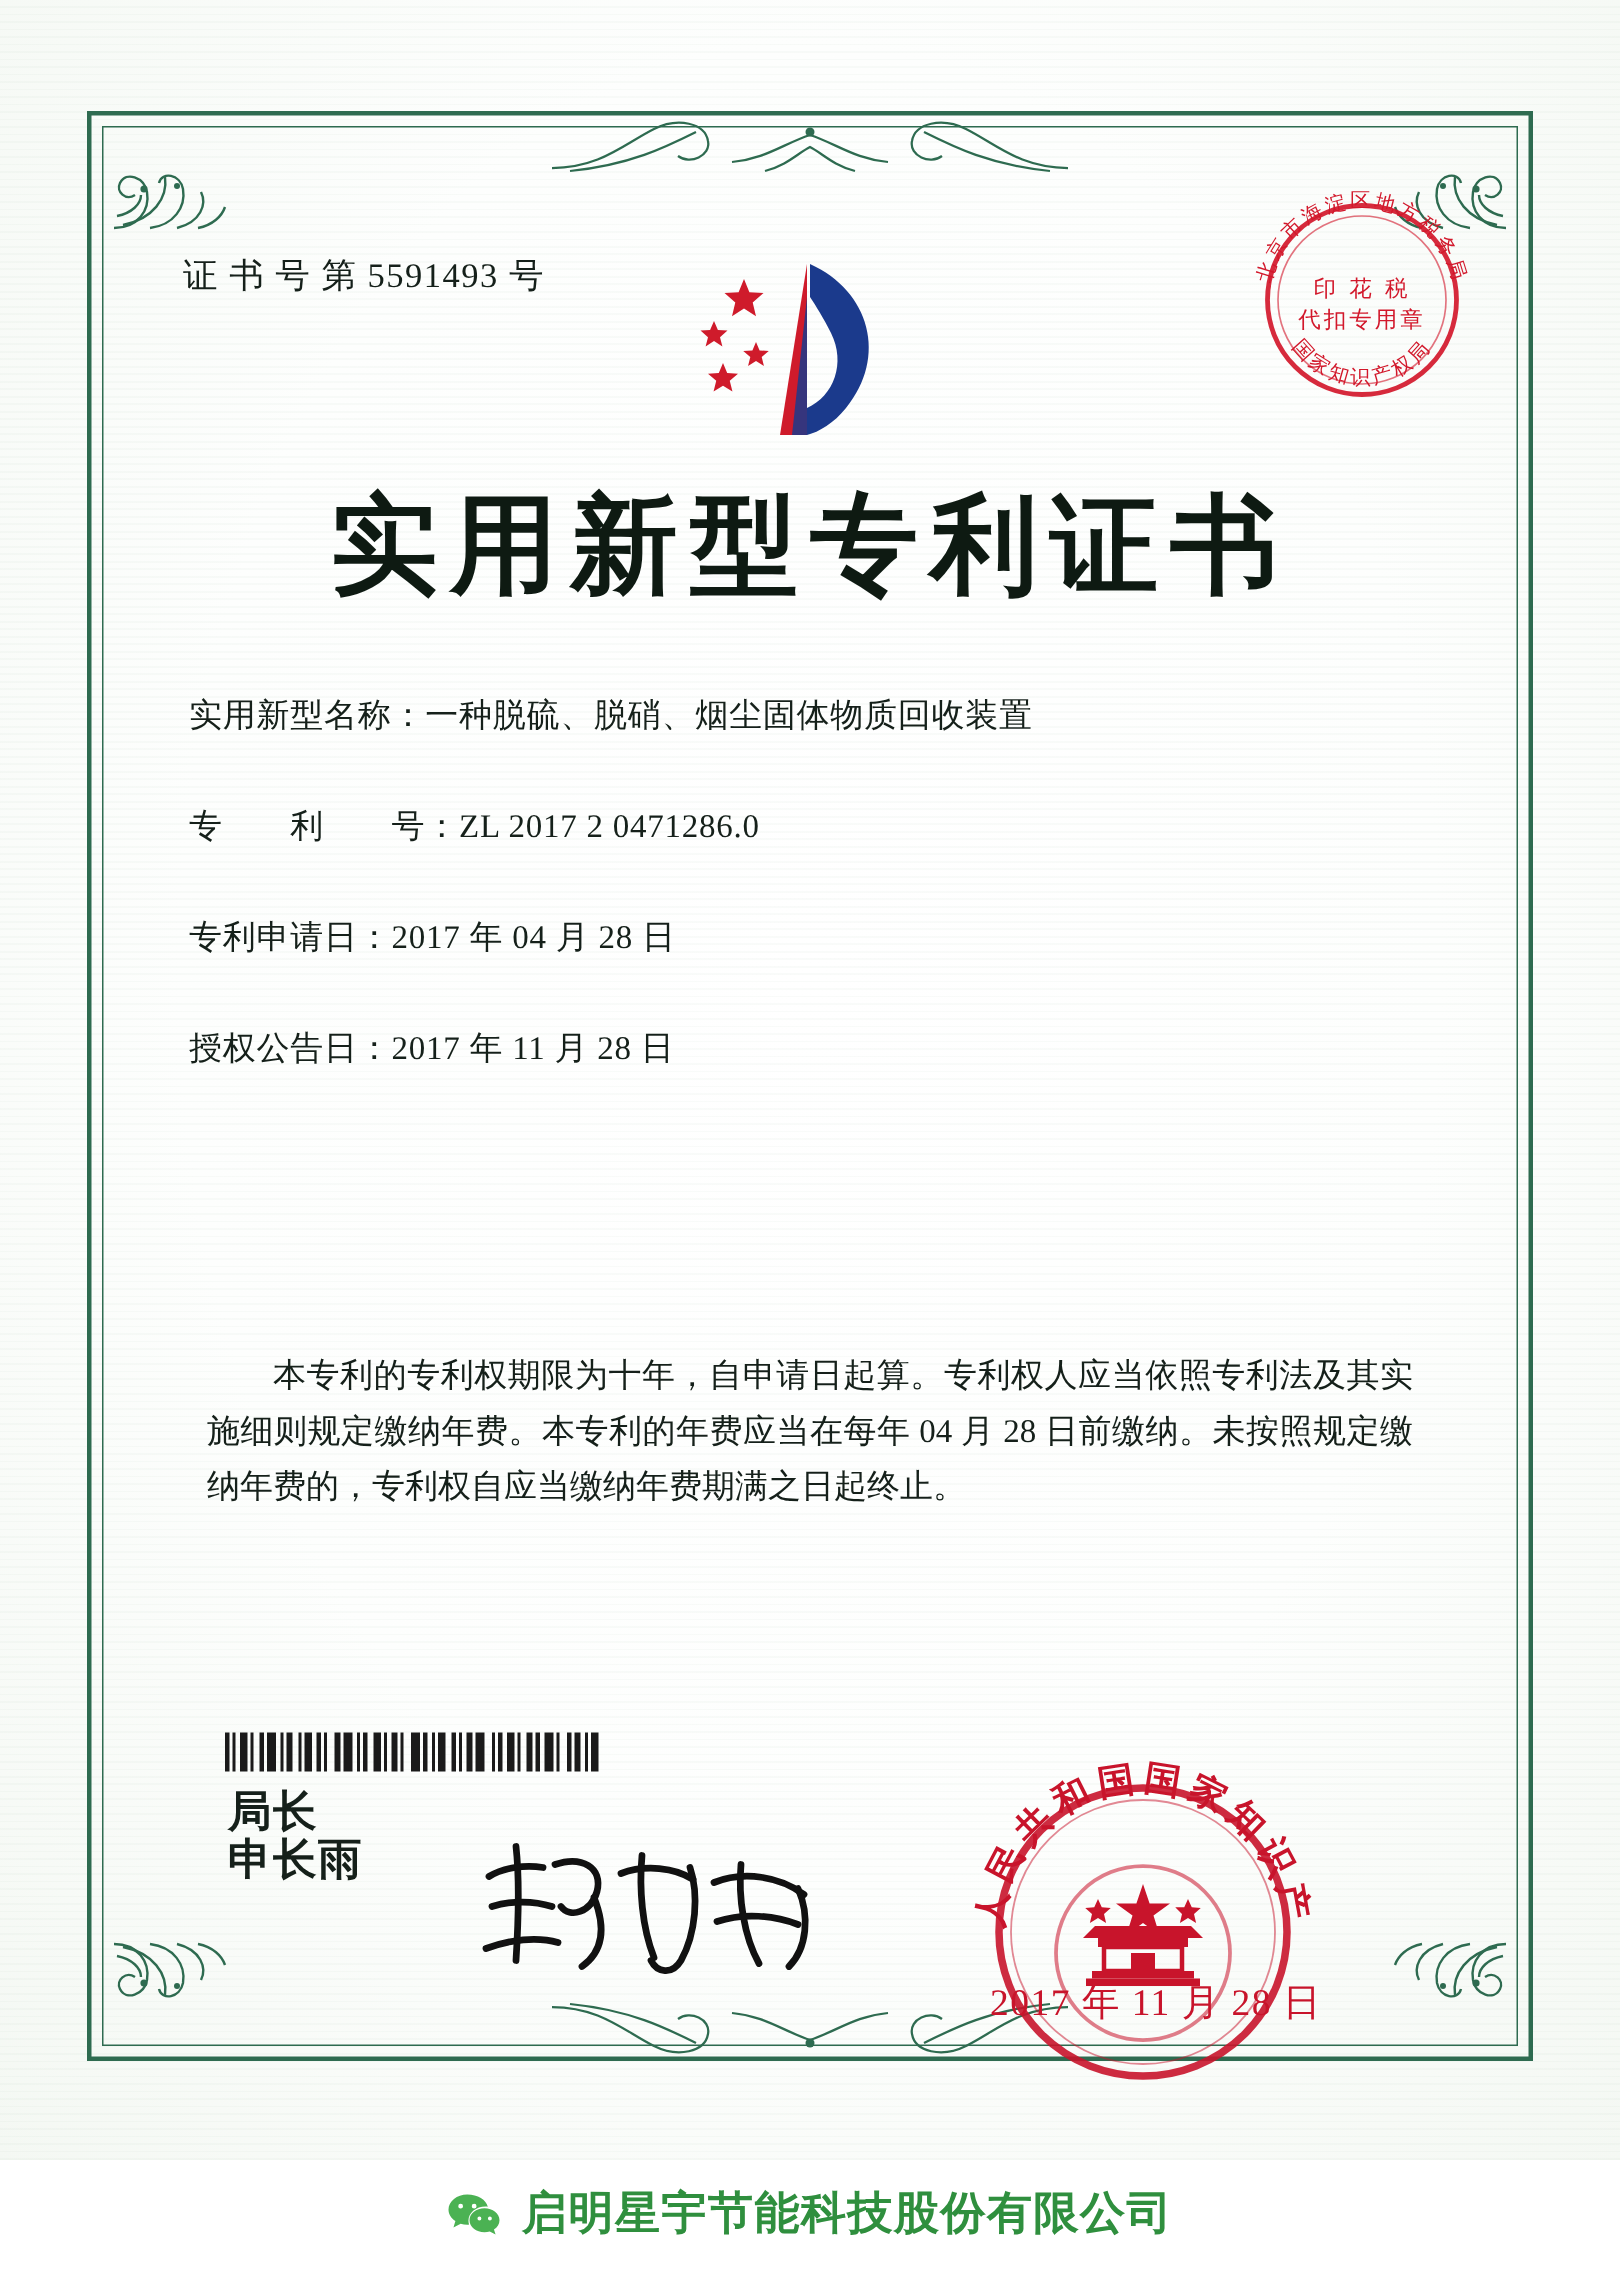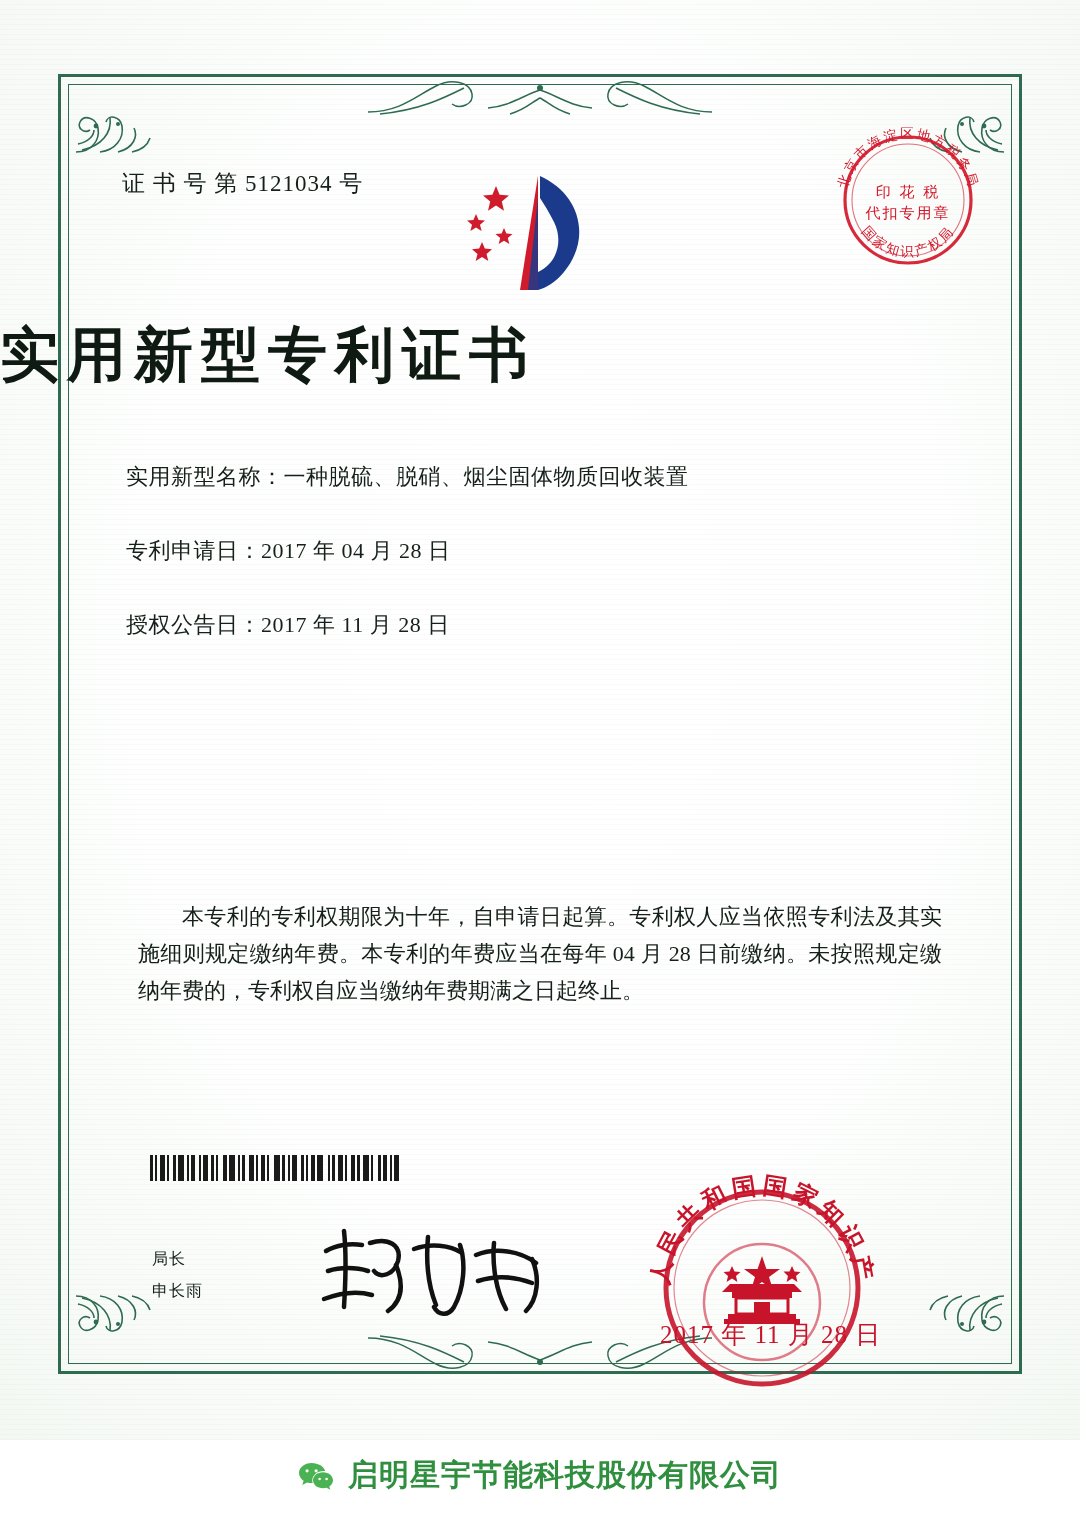--- a/index.html
+++ b/index.html
@@ -118,21 +118,22 @@
     width: 176px;
     height: 176px;
   }
   #tax-seal svg { width: 100%; height: 100%; display: block; }
 
   #doc-title {
     position: absolute;
     left: 0;
     top: 316px;
     width: 1080px;
-    font-size: 59px;
+    text-align: center;
+    font-size: 72px;
     font-weight: bold;
     letter-spacing: 8px;
     color: #0e1a12;
     font-family: "DejaVu Serif", "Liberation Serif", serif;
   }
 
   
   .fields {
     position: absolute;
     left: 126px;
@@ -183,25 +184,26 @@
   #barcode i {
     display: block;
     background: #1a1a1a;
     height: 100%;
   }
 
   
   #director-block {
     position: absolute;
     left: 152px;
-    top: 1243px;
-    font-size: 16px;
+    top: 1192px;
+    font-size: 29px;
     line-height: 32px;
     color: #15201a;
     letter-spacing: 1px;
+    font-weight: bold;
   }
   #signature {
     position: absolute;
     left: 310px;
     top: 1215px;
     width: 260px;
     height: 110px;
     color: #111;
   }
   #signature svg { width: 100%; height: 100%; display: block; }
@@ -335,21 +337,21 @@
     <svg viewBox="0 0 360 44" fill="none" stroke="currentColor" stroke-width="1.5">
       <path d="M8 8 C 40 8, 56 24, 76 34 C 92 42, 110 38, 112 26 C 114 16, 100 10, 92 16"></path>
       <path d="M20 6 C 60 10, 84 22, 104 32"></path>
       <path d="M352 8 C 320 8, 304 24, 284 34 C 268 42, 250 38, 248 26 C 246 16, 260 10, 268 16"></path>
       <path d="M340 6 C 300 10, 276 22, 256 32"></path>
       <path d="M128 12 C 150 14, 162 24, 180 30 C 198 24, 210 14, 232 12"></path>
       <circle cx="180" cy="32" r="3" fill="currentColor" stroke="none"></circle>
     </svg>
   </div>
 
-  <div id="cert-number">证 书 号 第 5121034 号</div>
+  <div id="cert-number">证 书 号 第 5591493 号</div>
 
   <div id="logo">
     <svg viewBox="0 0 160 130">
 
       <path d="M88 8 C 128 26, 140 70, 112 104 C 104 114, 94 120, 86 122 L 86 104 C 104 96, 112 74, 102 54 C 97 44, 92 36, 88 30 Z" fill="#1b3a8c"></path>
 
       <path d="M86 8 L 86 122 L 68 122 Z" fill="#cf1b2b"></path>
 
       <path d="M86 30 L 86 122 L 76 122 Z" fill="#1b3a8c" opacity="0.85"></path>
 
@@ -381,20 +383,23 @@
     </svg>
   </div>
 
   <div id="doc-title">实用新型专利证书</div>
 
   <div class="fields">
     <div class="field-row">
       <span class="field-label">实用新型名称：</span><span class="field-value">一种脱硫、脱硝、烟尘固体物质回收装置</span>
     </div>
     <div class="field-row">
+      <span class="field-label">专　　利　　号：</span><span class="field-value">ZL 2017 2 0471286.0</span>
+    </div>
+    <div class="field-row">
       <span class="field-label">专利申请日：</span><span class="field-value">2017 年 04 月 28 日</span>
     </div>
     <div class="field-row">
       <span class="field-label">授权公告日：</span><span class="field-value">2017 年 11 月 28 日</span>
     </div>
   </div>
 
   <div class="paragraphs">
     <p>本专利的专利权期限为十年，自申请日起算。专利权人应当依照专利法及其实施细则规定缴纳年费。本专利的年费应当在每年 04 月 28 日前缴纳。未按照规定缴纳年费的，专利权自应当缴纳年费期满之日起终止。</p>
   </div>

